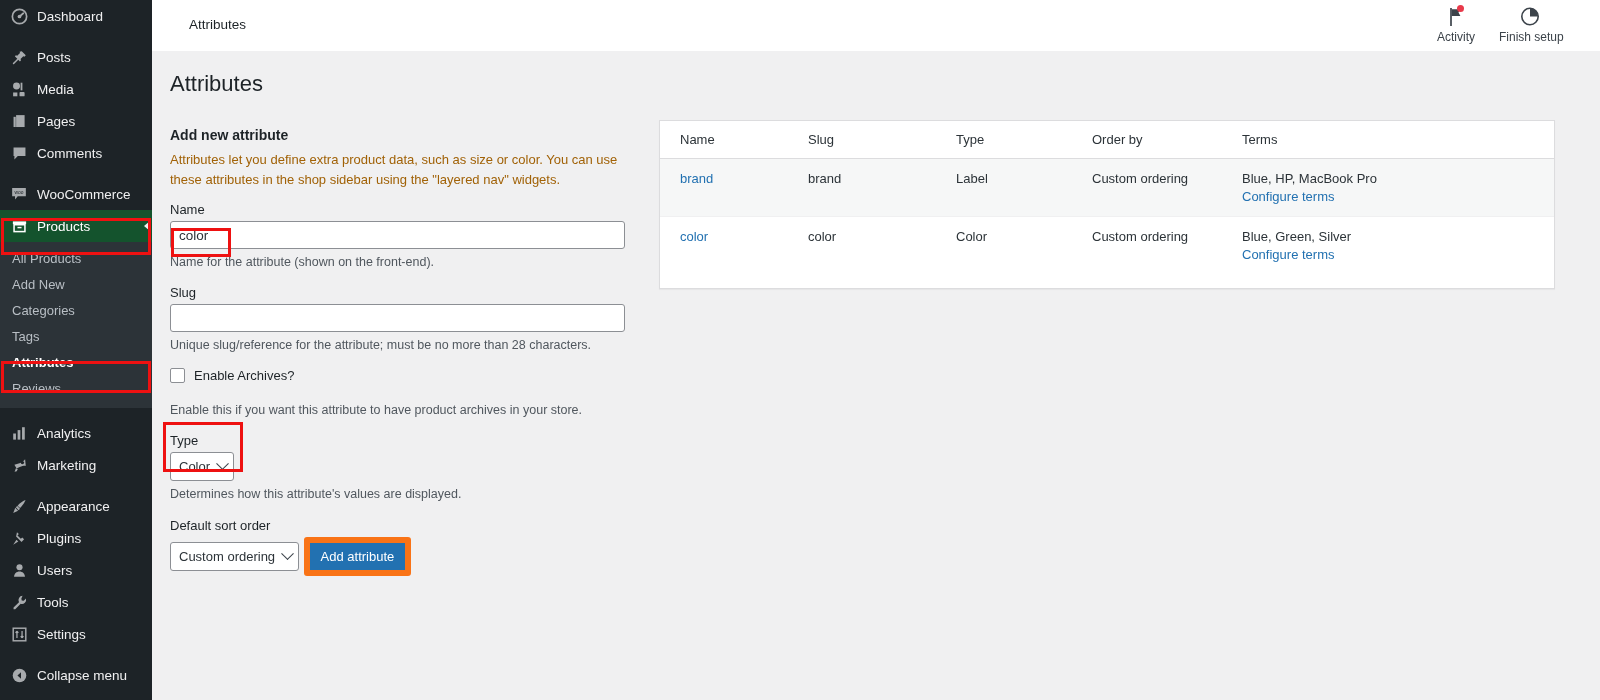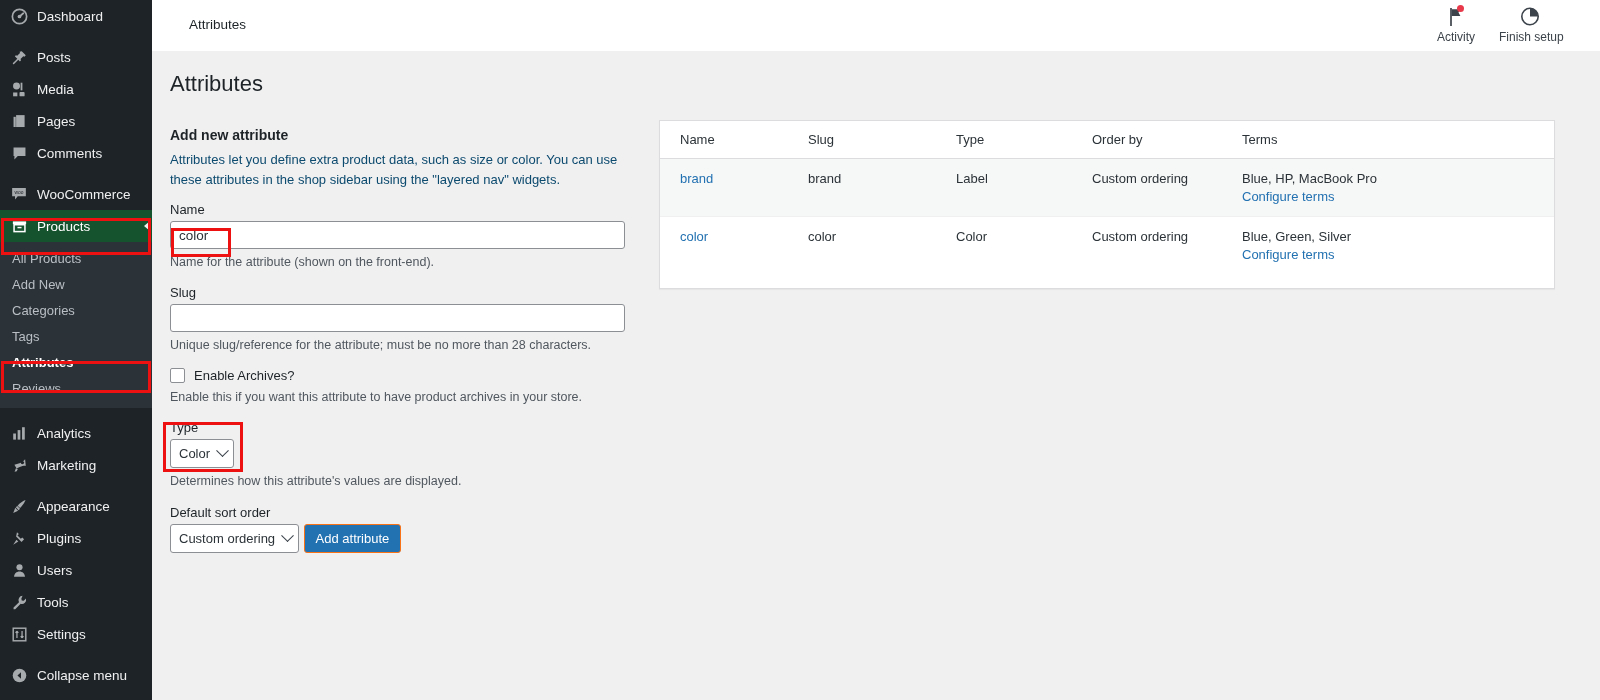--- a/index.html
+++ b/index.html
@@ -116,39 +116,39 @@
     font-size: 22px; font-weight: 400; color: #1d2327;
   }
 
   
   #form-col { position: absolute; left: 18px; top: 76px; width: 470px; }
   #form-col h2 {
     font-size: 14px; font-weight: bold; color: #1d2327;
     margin-bottom: 7px;
   }
   .help-p {
-    font-size: 13px; color: #0c4a6e; line-height: 1.5;
+    font-size: 13px; color: #a16207; line-height: 1.5;
     margin-bottom: 13px; max-width: 455px;
   }
   .fld-label {
     display: block; font-size: 13px; color: #1d2327;
     margin-bottom: 4px;
   }
   .txt-in {
     width: 455px; height: 28px;
     border: 1px solid #8c8f94; border-radius: 3px;
     background: #fff; font-size: 13.5px; color: #2c3338;
     padding: 0 8px;
     font-family: "Liberation Sans", sans-serif;
   }
   .desc {
     display: block; font-size: 12.5px; color: #50575e;
     margin: 4px 0 14px 0; line-height: 1.45; max-width: 460px;
   }
-  .cbrow { display: flex; align-items: flex-start; gap: 9px; margin-bottom: 5px; }
+  .cbrow { display: flex; align-items: flex-start; gap: 9px; margin-bottom: 18px; }
   .cbox {
     width: 15px; height: 15px; background: #fff;
     border: 1px solid #8c8f94; border-radius: 2px;
   }
   .cblabel { font-size: 13px; color: #1d2327; }
   .sel {
     height: 29px; border: 1px solid #8c8f94; border-radius: 3px;
     background: #fff; font-size: 13px; color: #2c3338;
     padding: 0 6px 0 8px;
     display: inline-flex; align-items: center; gap: 8px;
@@ -156,21 +156,21 @@
   }
   .chev {
     width: 9px; height: 9px;
     border-right: 1.6px solid #3c434a;
     border-bottom: 1.6px solid #3c434a;
     transform: rotate(45deg) translate(-2px,-2px);
   }
   #btn-add {
     display: inline-block;
     background: #2271b1; color: #fff;
-    border: 1px solid #f97316; border-radius: 3px;
+    border: 6px solid #f97316; border-radius: 3px;
     font-size: 13px; padding: 6px 11px;
     cursor: pointer;
     font-family: "Liberation Sans", sans-serif;
   }
 
   
   #tbl-wrap {
     position: absolute; left: 507px; top: 69px;
     width: 896px;
     background: #fff;

